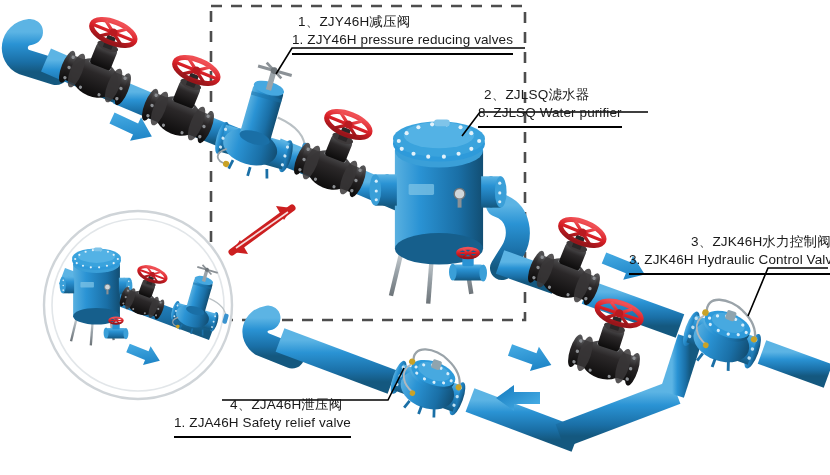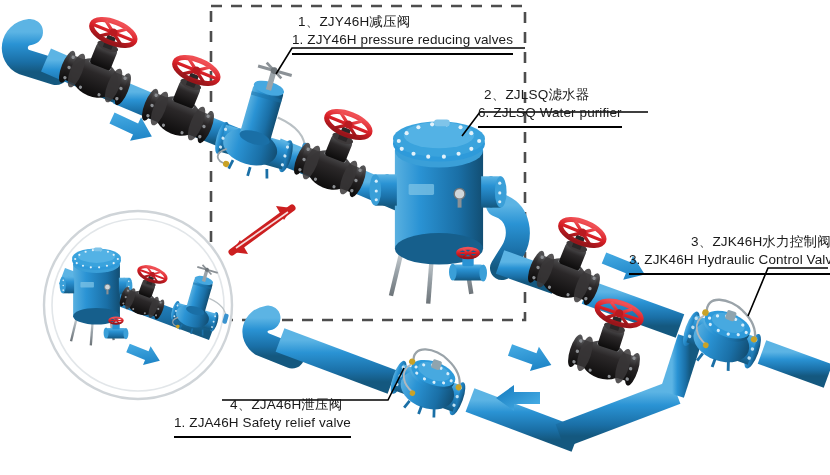--- a/index.html
+++ b/index.html
@@ -378,21 +378,21 @@
   </g>
 </svg>
 
 <div class="callout" id="lbl1">
   <div class="cn">1、ZJY46H减压阀</div>
   <div><span class="en">1. ZJY46H pressure reducing valves</span></div>
 </div>
 
 <div class="callout" id="lbl2">
   <div class="cn">2、ZJLSQ滤水器</div>
-  <div><span class="en">6. ZJLSQ Water purifier</span></div>
+  <div><span class="en">8. ZJLSQ Water purifier</span></div>
 </div>
 
 <div class="callout" id="lbl3">
   <div class="cn">3、ZJK46H水力控制阀</div>
   <div><span class="en">3. ZJK46H Hydraulic Control Valves</span></div>
 </div>
 
 <div class="callout" id="lbl4">
   <div class="cn">4、ZJA46H泄压阀</div>
   <div><span class="en">1. ZJA46H Safety relief valve</span></div>

